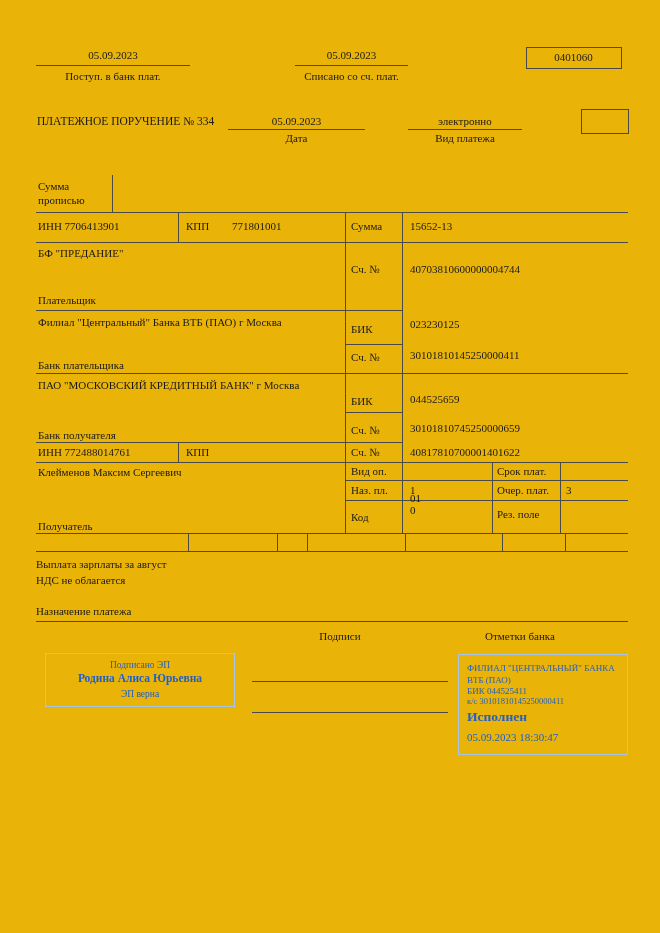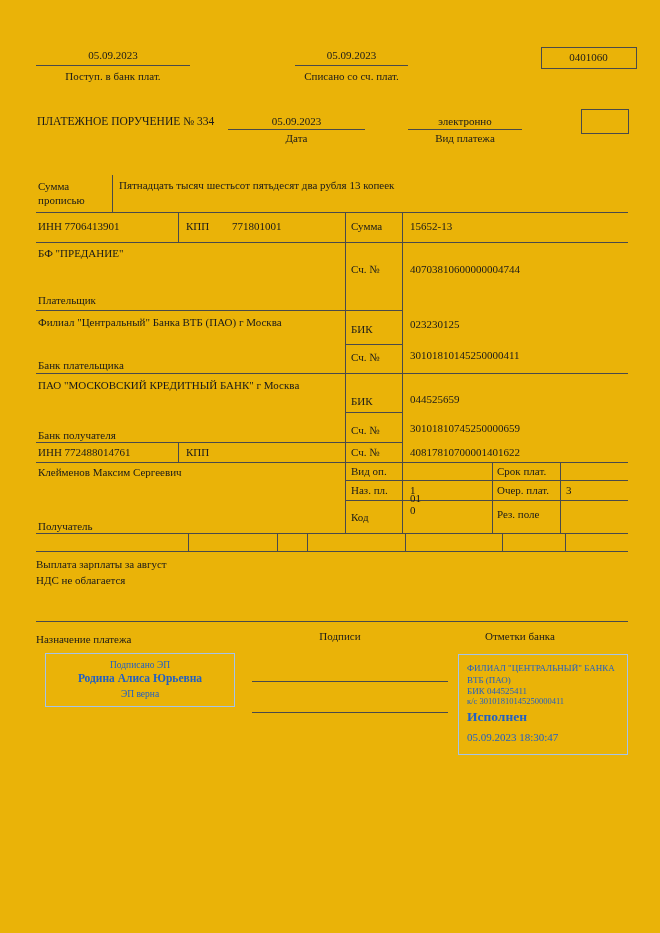--- a/index.html
+++ b/index.html
@@ -35,35 +35,34 @@
 <div class="page">
 
   <div class="t c" style="left:36px;top:49px;width:154px;">05.09.2023</div>
   <div class="ln" style="left:36px;top:65px;width:154px;height:1.4px;"></div>
   <div class="t c" style="left:36px;top:70px;width:154px;">Поступ. в банк плат.</div>
 
   <div class="t c" style="left:295px;top:49px;width:113px;">05.09.2023</div>
   <div class="ln" style="left:295px;top:65px;width:113px;height:1.4px;"></div>
   <div class="t c" style="left:258px;top:70px;width:187px;">Списано со сч. плат.</div>
 
-  <div class="box" style="left:541px;top:47px;width:96px;height:22px;text-decoration:underline;">
+  <div class="box" style="left:526px;top:47px;width:96px;height:22px;text-decoration:underline;">
     <div class="t c" style="left:0;top:3px;width:93px;">0401060</div>
   </div>
 
   <div class="t" style="left:37px;top:115px;font-size:11.5px;">ПЛАТЕЖНОЕ ПОРУЧЕНИЕ № 334</div>
   <div class="t c" style="left:228px;top:115px;width:137px;">05.09.2023</div>
   <div class="ln" style="left:228px;top:129px;width:137px;height:1.4px;"></div>
   <div class="t c" style="left:228px;top:132px;width:137px;">Дата</div>
   <div class="t c" style="left:408px;top:115px;width:114px;">электронно</div>
   <div class="ln" style="left:408px;top:129px;width:114px;height:1.4px;"></div>
   <div class="t c" style="left:408px;top:132px;width:114px;">Вид платежа</div>
   <div class="box" style="left:581px;top:109px;width:48px;height:25px;border-width:1px;"></div>
 
   <div class="t wrap2" style="left:38px;top:179px;width:72px;">Сумма прописью</div>
-  <div class="t" style="left:119px;top:179px;">Пятнадцать тысяч шестьсот пятьдесят два рубля 13 копеек</div>
   <div class="ln" style="left:112px;top:175px;width:1.4px;height:37px;"></div>
 
   <div class="ln" style="left:36px;top:212px;width:592px;height:1.4px;"></div>
   <div class="ln" style="left:36px;top:242px;width:592px;height:1.4px;"></div>
   <div class="ln" style="left:36px;top:310px;width:366px;height:1.4px;"></div>
   <div class="ln" style="left:345px;top:344px;width:57px;height:1.4px;"></div>
   <div class="ln" style="left:36px;top:373px;width:592px;height:1.4px;"></div>
   <div class="ln" style="left:345px;top:412px;width:57px;height:1.4px;"></div>
   <div class="ln" style="left:36px;top:442px;width:366px;height:1.4px;"></div>
   <div class="ln" style="left:36px;top:462px;width:592px;height:1.4px;"></div>
@@ -125,21 +124,21 @@
   <div class="t" style="left:497px;top:484px;">Очер. плат.</div>
   <div class="t" style="left:566px;top:484px;">3</div>
   <div class="t" style="left:351px;top:511px;">Код</div>
   <div class="t" style="left:410px;top:504px;">0</div>
   <div class="t" style="left:497px;top:508px;">Рез. поле</div>
   <div class="t" style="left:566px;top:508px;"></div>
   <div class="t" style="left:38px;top:520px;">Получатель</div>
 
   <div class="t" style="left:36px;top:558px;">Выплата зарплаты за август</div>
   <div class="t" style="left:36px;top:574px;">НДС не облагается</div>
-  <div class="t" style="left:36px;top:605px;margin-top:28px;">Назначение платежа</div>
+  <div class="t" style="left:36px;top:605px;">Назначение платежа</div>
   <div class="ln" style="left:36px;top:621px;width:592px;height:1.4px;"></div>
 
   <div class="t c" style="left:250px;top:630px;width:180px;">Подписи</div>
   <div class="t c" style="left:435px;top:630px;width:170px;">Отметки банка</div>
 
   <div class="stampL">
     <div class="t small c" style="left:0;top:6px;width:188px;">Подписано ЭП</div>
     <div class="t name c" style="left:0;top:18px;width:188px;">Родина Алиса Юрьевна</div>
     <div class="t small c" style="left:0;top:35px;width:188px;">ЭП верна</div>
   </div>

